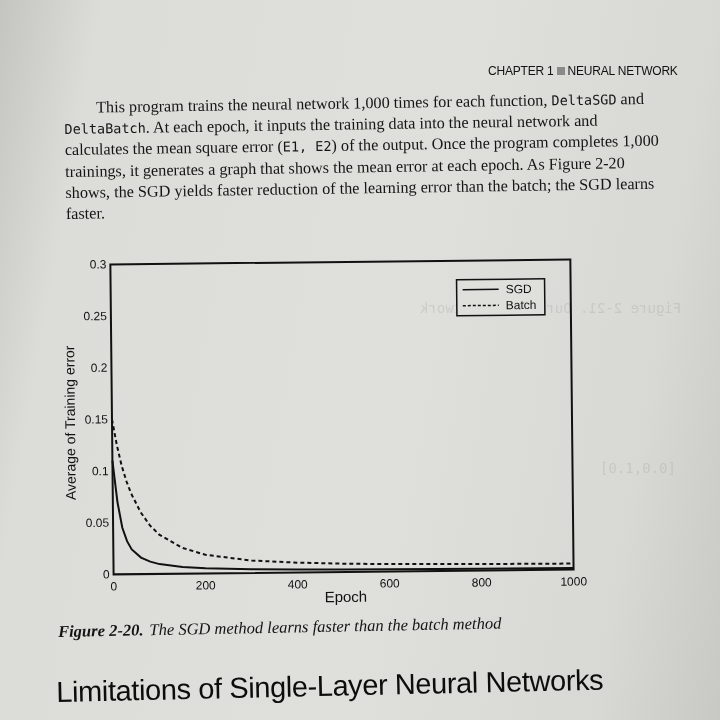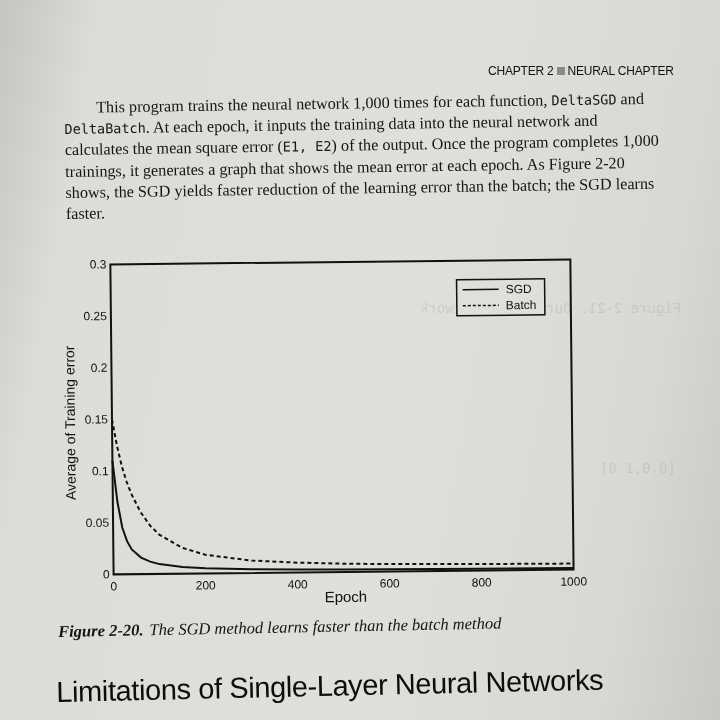--- a/index.html
+++ b/index.html
@@ -18,21 +18,21 @@
 </style>
 </head>
 <body>
 
 <div class="page">
 
   <div class="ghost" style="left:420px;top:300px;transform:scaleX(-1);">Figure 2-21. Our neural network</div>
   <div class="ghost" style="left:600px;top:460px;">[0.1,0.0]</div>
 
   <div class="runhead">
-    <span>CHAPTER 2</span><span class="sq"></span><span>NEURAL CHAPTER</span>
+    <span>CHAPTER 1</span><span class="sq"></span><span>NEURAL NETWORK</span>
   </div>
 
   <div class="para">
     <p>
       <span>This program trains the neural network 1,000 times for each function, </span><span class="mono">DeltaSGD</span><span> and </span><span class="mono">DeltaBatch</span><span>. At each epoch, it inputs the training data into the neural network and calculates the mean square error (</span><span class="mono">E1, E2</span><span>) of the output. Once the program completes 1,000 trainings, it generates a graph that shows the mean error at each epoch. As Figure 2-20 shows, the SGD yields faster reduction of the learning error than the batch; the SGD learns faster.</span>
     </p>
   </div>
 
   <svg class="chart" width="720" height="720">
     <g id="plot" transform="rotate(-0.6 340 420)">

